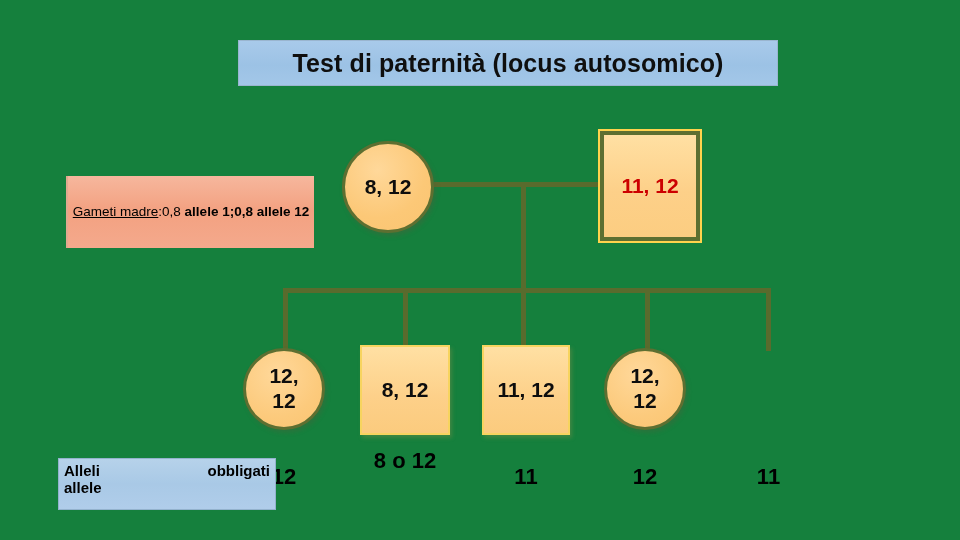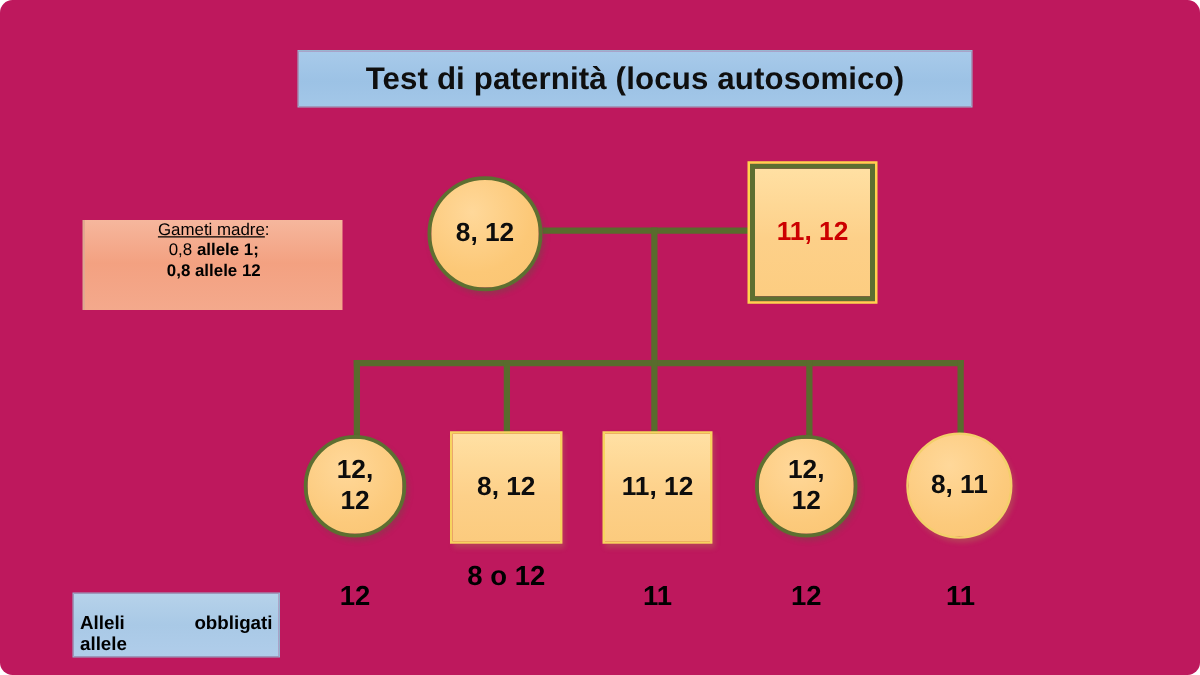--- a/index.html
+++ b/index.html
@@ -12,22 +12,21 @@
     height: 540px;
     position: relative;
     overflow: hidden;
     font-family: "Liberation Sans", sans-serif;
     -webkit-font-smoothing: antialiased;
   }
 
   .slide {
     position: absolute;
     inset: 0;
-    background: #be185d;
-    border-radius: 10px;
+    background: #15803d;
   }
 
   
   .title-box {
     position: absolute;
     left: 238px;
     top: 40px;
     width: 540px;
     height: 46px;
     background: linear-gradient(180deg, #a8caea 0%, #9cc2e5 55%, #a3c7e8 100%);
@@ -43,29 +42,29 @@
     color: #0f0f0f;
     letter-spacing: 0.1px;
     white-space: nowrap;
   }
 
   
   .gameti-box {
     position: absolute;
     left: 66px;
     top: 176px;
-    width: 208px;
+    width: 248px;
     height: 72px;
     background: linear-gradient(180deg, #f6b79d 0%, #f3a181 48%, #f4a98c 100%);
     border-left: 2px solid #e0a98f;
     box-sizing: border-box;
     display: flex;
-    flex-direction: column;
+    flex-direction: row;
     align-items: center;
-    justify-content: flex-start;
+    justify-content: center;
     line-height: 1.22;
   }
   .gameti-line {
     font-size: 13.5px;
     color: #000;
     white-space: nowrap;
   }
   .gameti-line.l1 { font-weight: normal; }
   .gameti-line .u { text-decoration: underline; }
   .gameti-line .b { font-weight: bold; }
@@ -136,27 +135,27 @@
     font-weight: bold;
     color: #000;
     text-align: center;
     white-space: nowrap;
   }
 
   
   .alleli-box {
     position: absolute;
     left: 58px;
-    top: 474px;
-    width: 166px;
+    top: 458px;
+    width: 218px;
     height: 52px;
     background: linear-gradient(180deg, #b6d2ea 0%, #a9c9e6 50%, #b0cdea 100%);
     border: 1px solid #93b2cd;
     box-sizing: border-box;
-    padding: 15px 5px 0 5px;
+    padding: 3px 5px 0 5px;
   }
   .alleli-l1 {
     font-size: 15px;
     font-weight: bold;
     color: #000;
     display: flex;
     justify-content: space-between;
     width: 100%;
   }
   .alleli-l2 {
@@ -215,23 +214,20 @@
     <span>11, 12</span>
   </div>
 
   <div class="node circle-child" style="left:604px; top:348px; width:82px; height:82px;">
     <span>
       <span>12,</span><br>
       <span>12</span>
     </span>
   </div>
 
-  <div class="node circle-child plain" style="left:725px; top:346px; width:85px; height:85px;">
-    <span>8, 11</span>
-  </div>
 
   <div class="allele-num" style="left:244px; top:464px; width:80px;">12</div>
   <div class="allele-num" style="left:360px; top:448px; width:90px;">8 o 12</div>
   <div class="allele-num" style="left:482px; top:464px; width:88px;">11</div>
   <div class="allele-num" style="left:604px; top:464px; width:82px;">12</div>
   <div class="allele-num" style="left:726px; top:464px; width:85px;">11</div>
 
   <div class="alleli-box">
     <div class="alleli-l1">
       <span>Alleli</span>

